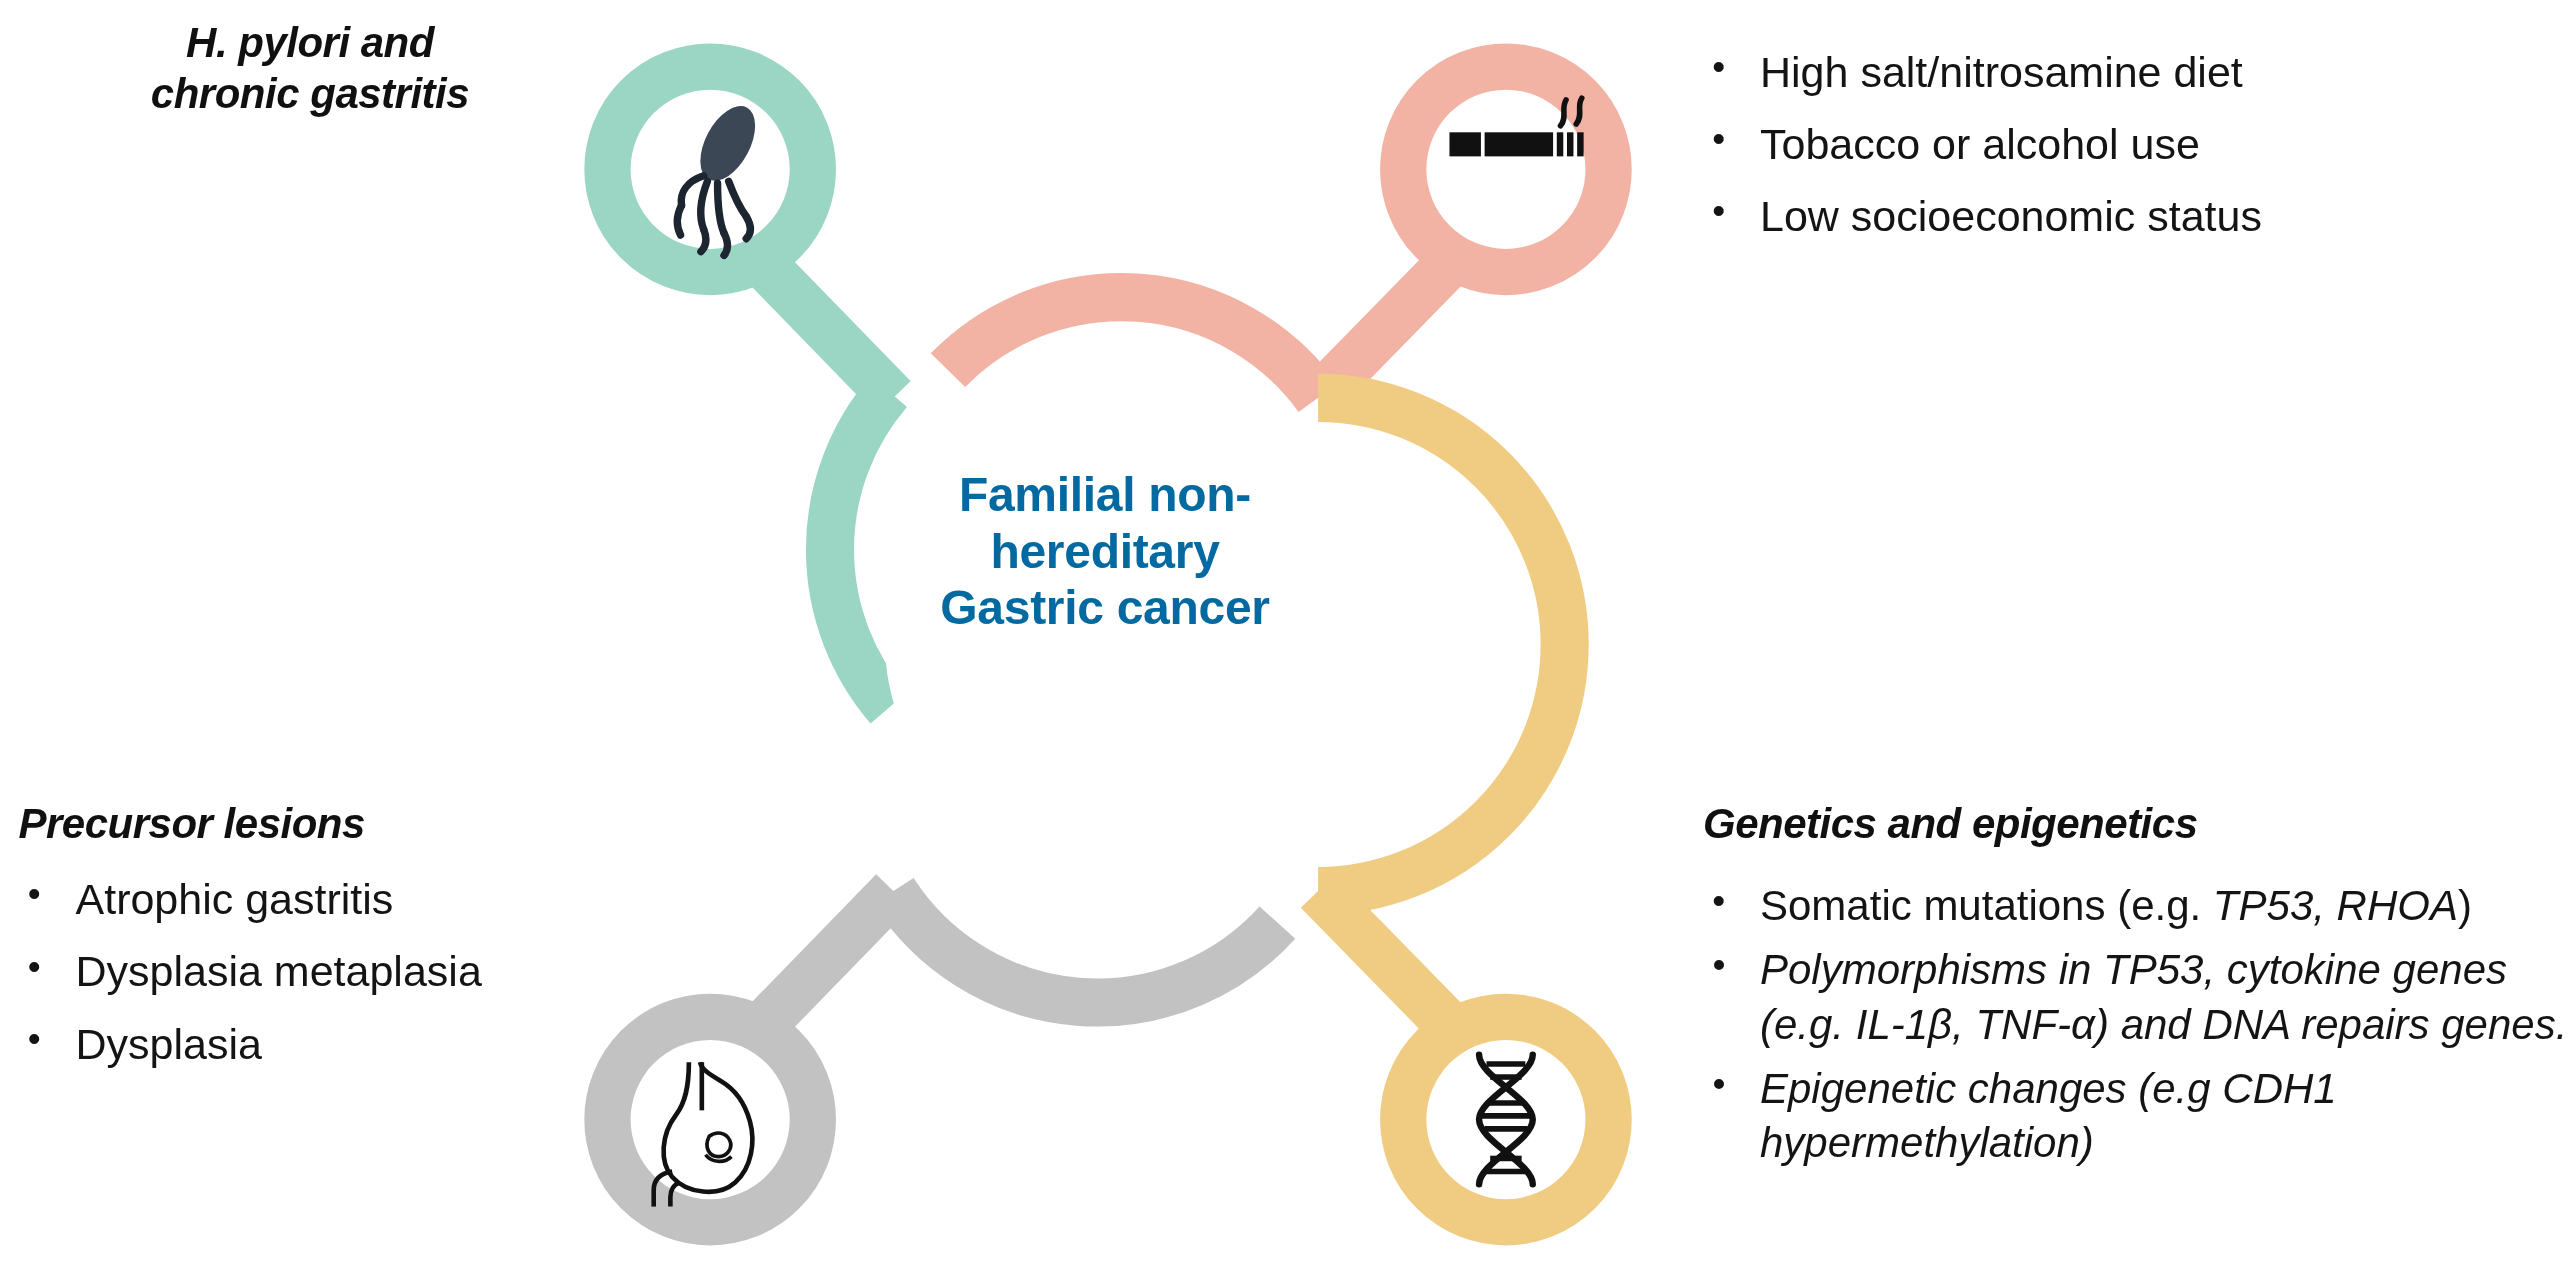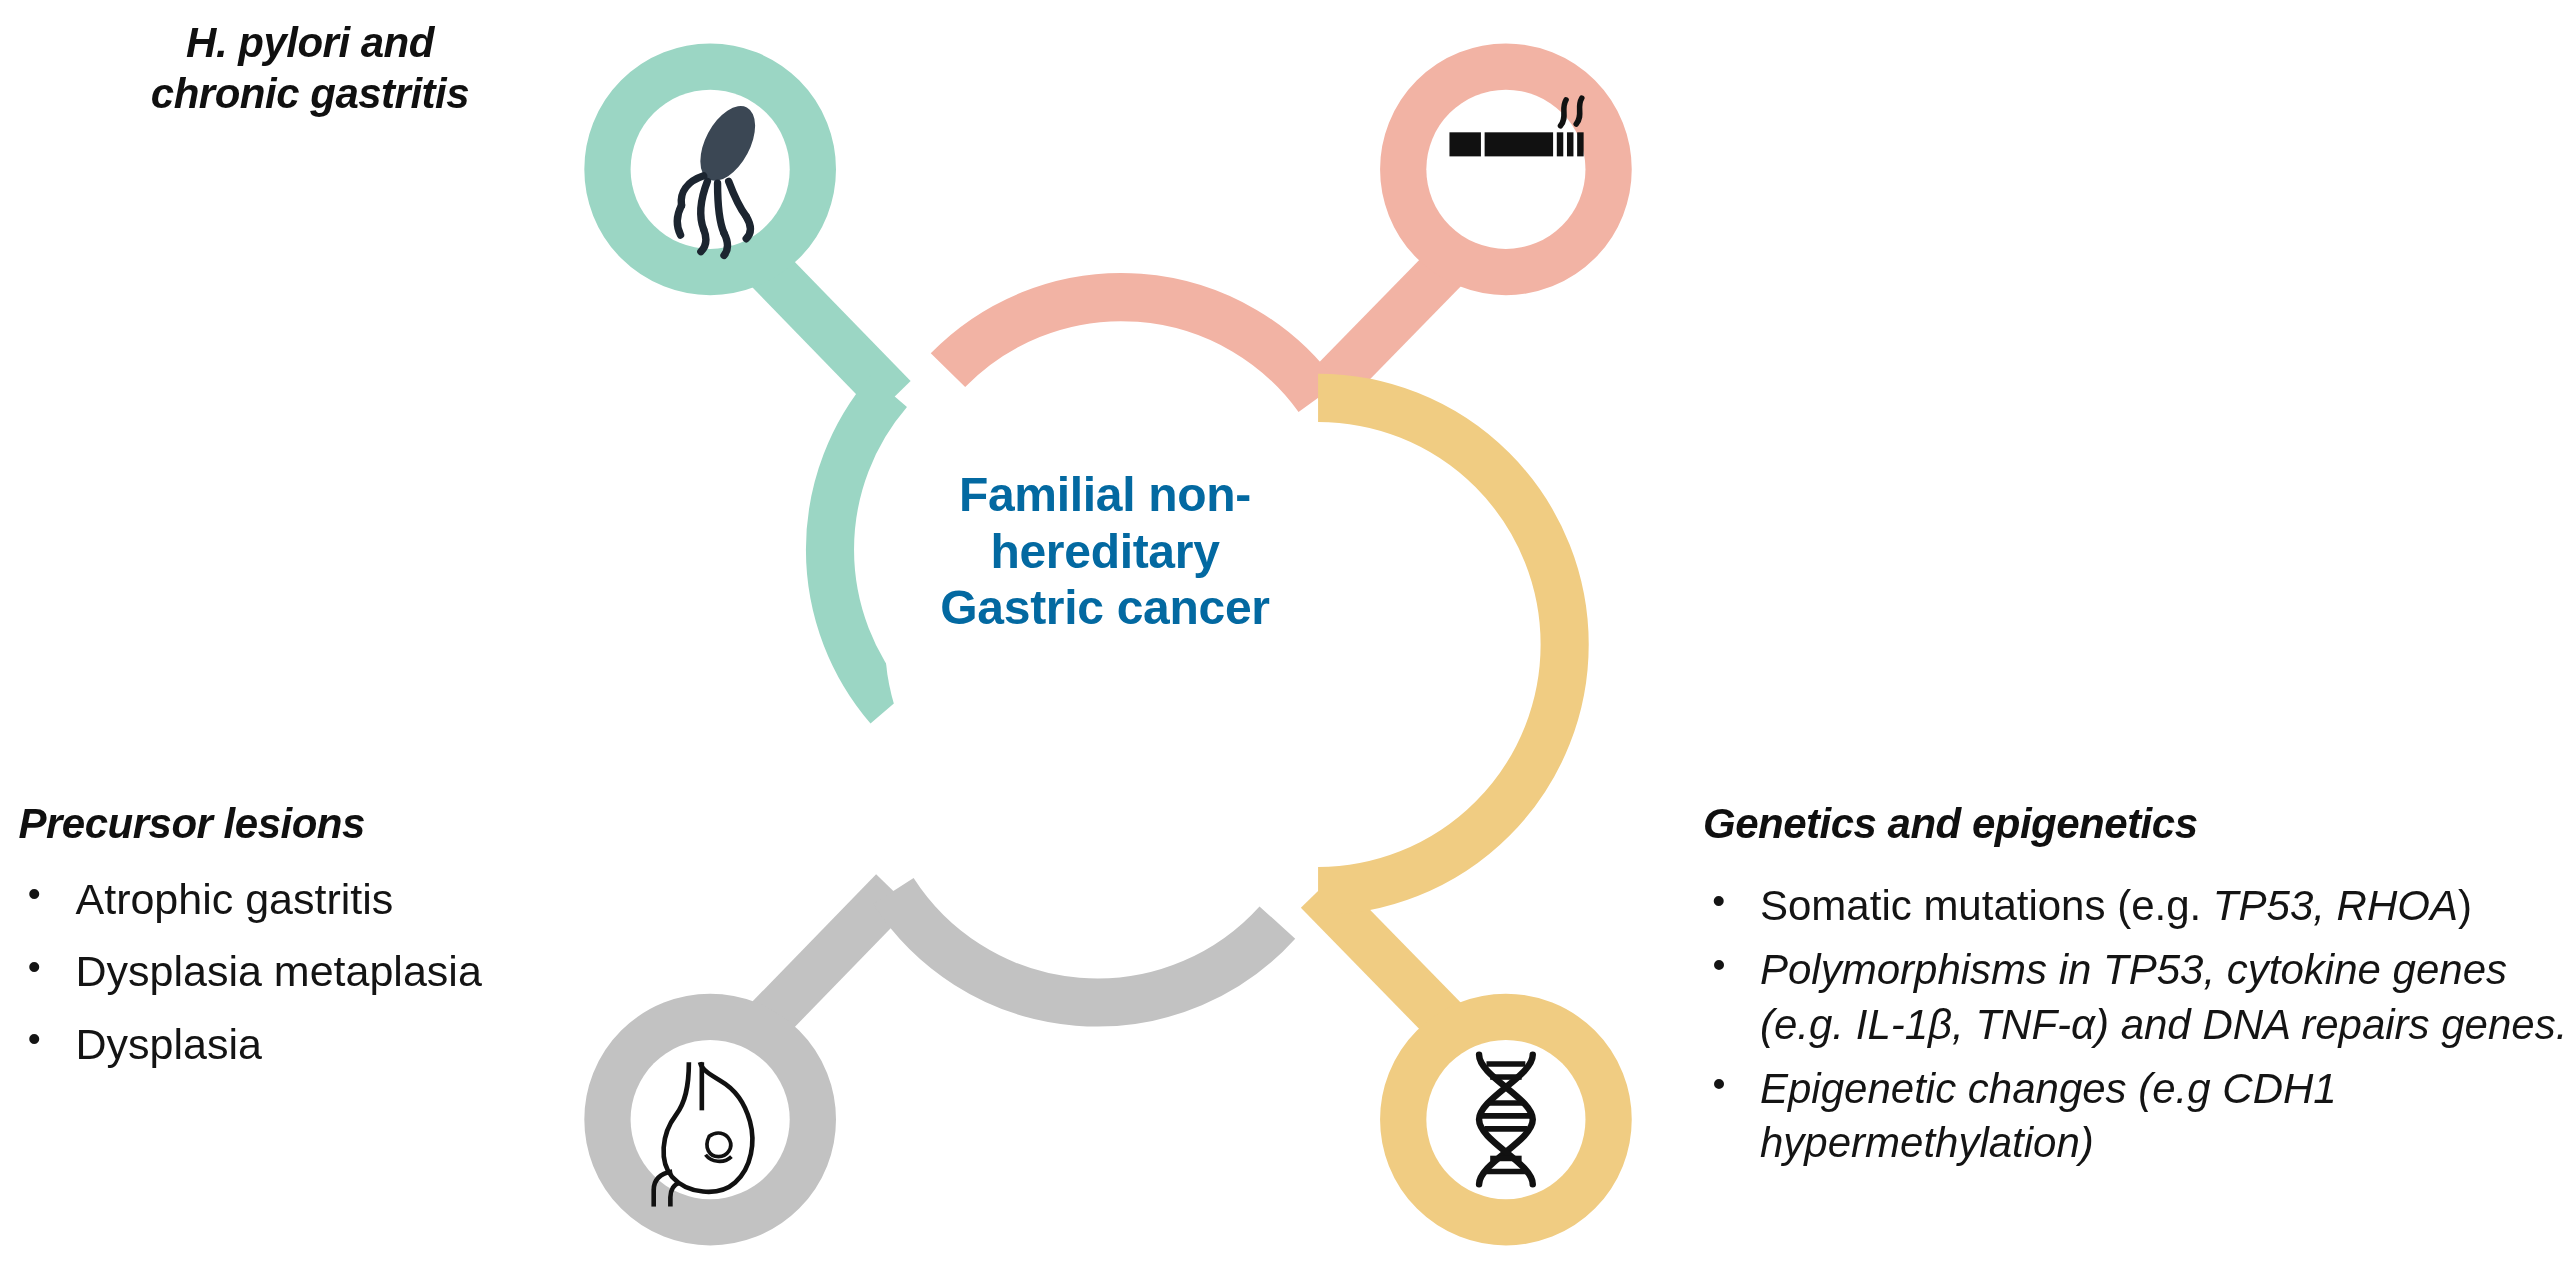--- a/index.html
+++ b/index.html
@@ -218,20 +218,25 @@
   <div id="center-label">Familial non-
 hereditary
 Gastric cancer</div>
 
   <div class="block" id="block-hpylori">
     <div class="heading">H. pylori and
 chronic gastritis</div>
   </div>
 
   <div class="block" id="block-exposures">
+    <ul class="bullets">
+      <li>High salt/nitrosamine diet</li>
+      <li>Tobacco or alcohol use</li>
+      <li>Low socioeconomic  status</li>
+    </ul>
   </div>
 
   <div class="block" id="block-precursor">
     <div class="heading">Precursor lesions</div>
     <ul class="bullets">
       <li>Atrophic gastritis</li>
       <li>Dysplasia metaplasia</li>
       <li>Dysplasia</li>
     </ul>
   </div>

